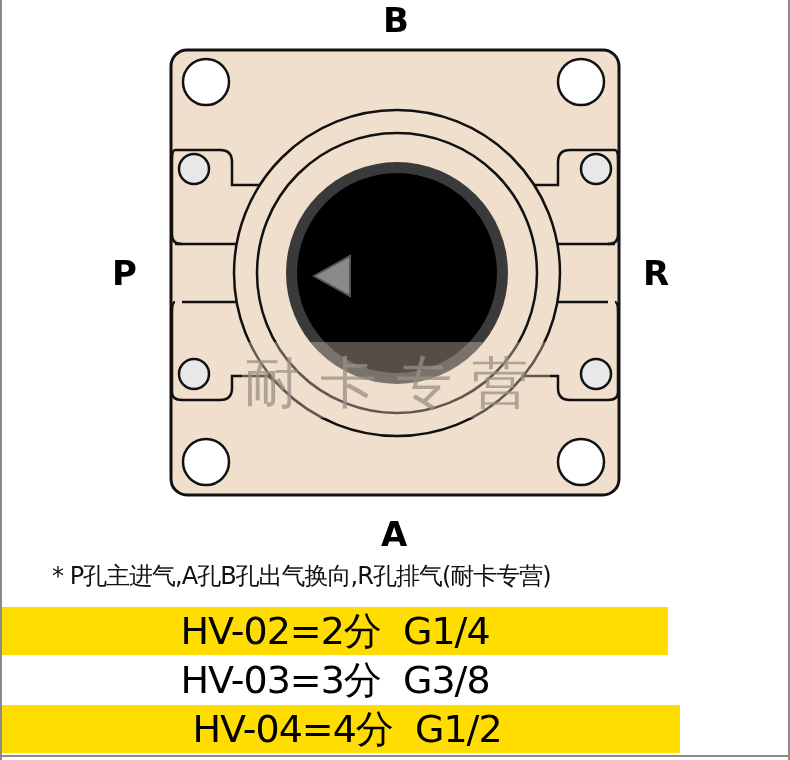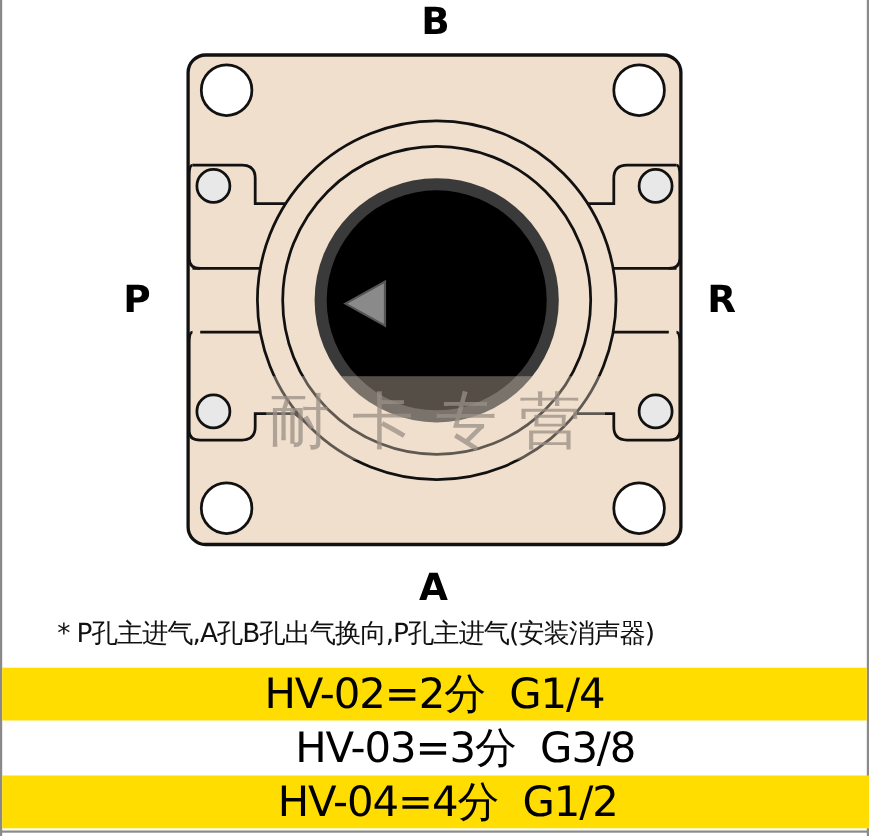--- a/index.html
+++ b/index.html
@@ -9,26 +9,26 @@
            border-left: 2px solid #8a8a8a; border-right: 2px solid #8a8a8a; }
   .port-label { position: absolute; font-family: "DejaVu Sans", sans-serif; font-weight: bold;
                 font-size: 34px; color: #000; line-height: 1; }
   #label-b { left: 383px; top: 3px; }
   #label-p { left: 112px; top: 256px; }
   #label-r { left: 643px; top: 256px; }
   #label-a { left: 381px; top: 517px; }
   svg.valve { position: absolute; left: 0; top: 0; }
   .note { position: absolute; left: 52px; top: 560px; font-size: 24px; color: #111; white-space: nowrap;
           font-family: "DejaVu Sans", sans-serif; letter-spacing: -1px; }
-  .spec-row { position: absolute; left: 2px; width: 786px; height: 48px; display: flex; align-items: center;
+  .spec-row { position: absolute; left: 2px; width: 666px; height: 48px; display: flex; align-items: center;
               justify-content: center; font-family: "DejaVu Sans", sans-serif; font-size: 38px; color: #000;
               white-space: pre; letter-spacing: -1px; }
   .spec-row.yellow { background: #ffdd00; }
   #row-0 { top: 607px; }
-  #row-1 { top: 656px; margin-left: 28px; }
+  #row-1 { top: 656px; }
   #row-2 { top: 705px; padding-left: 12px; }
   .bottom-line { position: absolute; left: 0; top: 755px; width: 790px; height: 2px; background: #8a8a8a; }
 </style>
 </head>
 <body>
 
 <div class="frame"></div>
 
 <svg class="valve" width="790" height="560" viewBox="0 0 790 560">
 
@@ -67,21 +67,21 @@
 
   <rect x="242" y="342" width="308" height="76" fill="#f0dfcc" opacity="0.35"></rect>
   <text x="396" y="402" text-anchor="middle" font-family="DejaVu Serif, serif" font-size="56" letter-spacing="20" fill="#9a8f86" opacity="0.75">耐卡专营</text>
 </svg>
 
 <div id="label-b" class="port-label">B</div>
 <div id="label-p" class="port-label">P</div>
 <div id="label-r" class="port-label">R</div>
 <div id="label-a" class="port-label">A</div>
 
-<div class="note">* P孔主进气,A孔B孔出气换向,P孔主进气(安装消声器)</div>
+<div class="note">* P孔主进气,A孔B孔出气换向,R孔排气(耐卡专营)</div>
 
 <div id="row-0" class="spec-row yellow">
   <span>HV-02=2分  G1/4</span>
 </div>
 <div id="row-1" class="spec-row">
   <span>HV-03=3分  G3/8</span>
 </div>
 <div id="row-2" class="spec-row yellow">
   <span>HV-04=4分  G1/2</span>
 </div>

